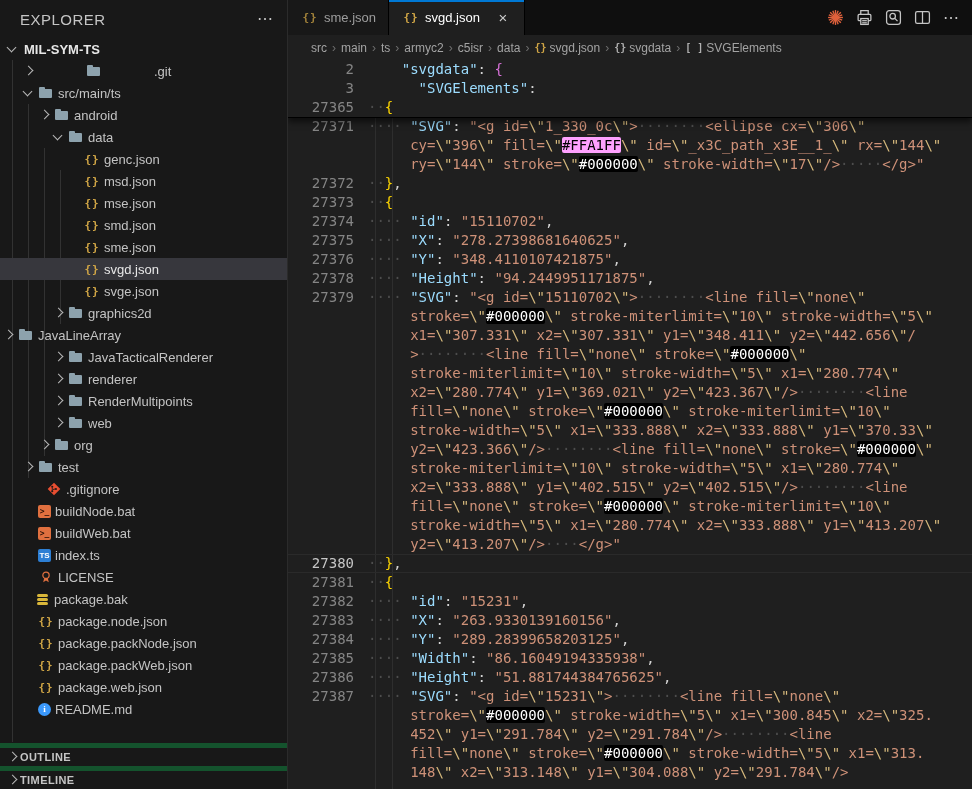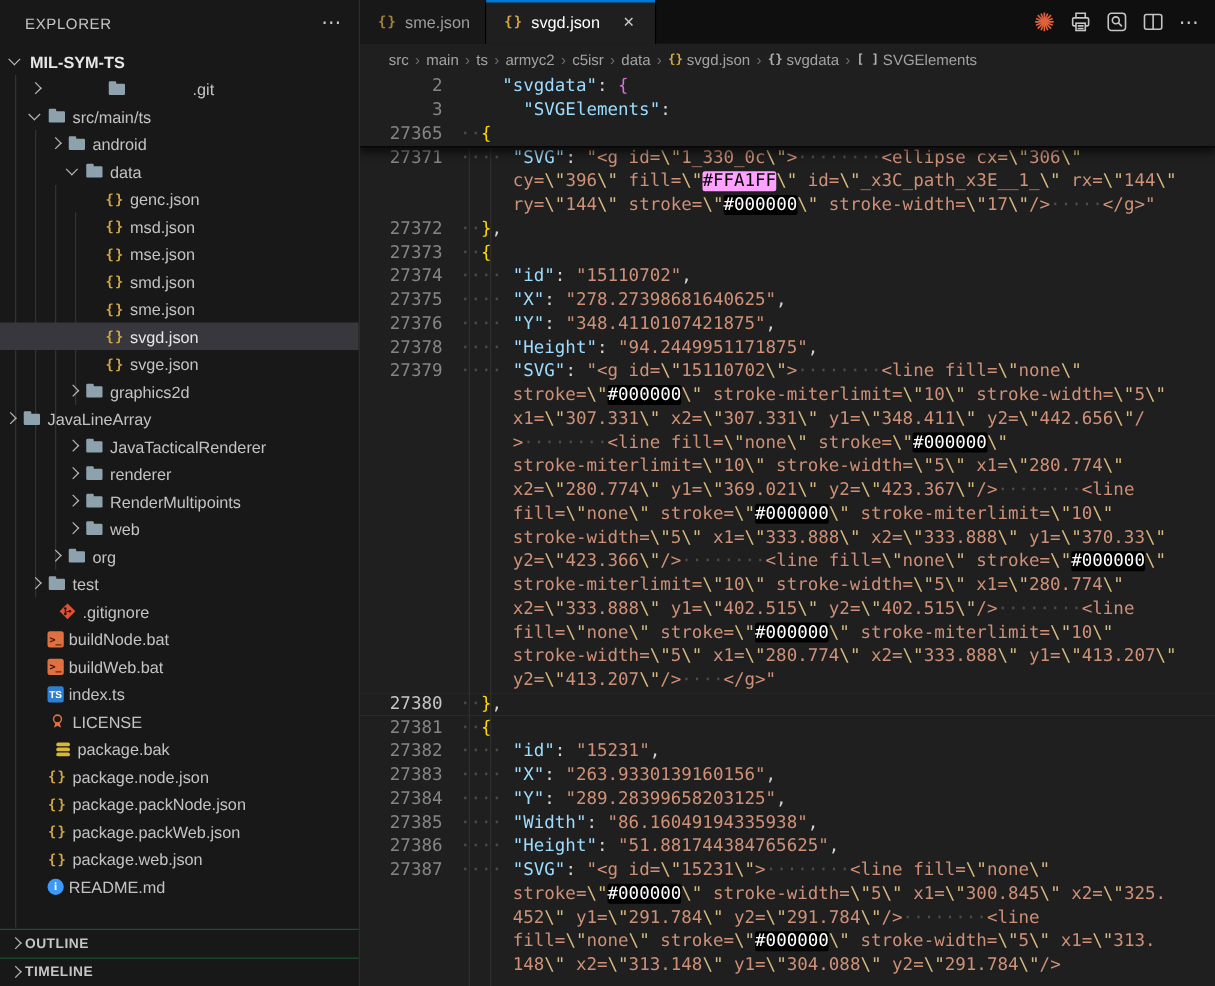--- a/index.html
+++ b/index.html
@@ -5,21 +5,21 @@
   * { box-sizing: border-box; margin: 0; padding: 0; }
   html,body { width:972px; height:789px; overflow:hidden; background:#1f1f1f;
               font-family:"Liberation Sans", sans-serif; }
   .app { display:flex; width:972px; height:789px; }
 
   
   .sidebar { width:288px; min-width:288px; background:#181818; border-right:1px solid #2b2b2b;
              display:flex; flex-direction:column; color:#cccccc; }
   .sb-header { height:38px; display:flex; align-items:center; justify-content:space-between;
                padding:0 14px 0 20px; }
-  .sb-title { font-size:12px; letter-spacing:.5px; color:#c5c5c5;text-align:center; }
+  .sb-title { font-size:15px; letter-spacing:.5px; color:#c5c5c5;text-align:center; }
   .sb-more { color:#c5c5c5; font-size:16px; line-height:10px; cursor:pointer; }
   .tree { position:relative; flex:1; overflow:hidden; }
   .trow { height:22px; display:flex; align-items:center; font-size:13px; color:#c3c3c3;
           white-space:nowrap; cursor:pointer; position:relative; z-index:1; }
   .trow.root { font-weight:bold; color:#e7e7e7; font-size:13px; }
   .trow.sel { background:#37373d; color:#e7e7e7; }
   .tlabel { margin-left:4px; }
   .chev { width:16px; height:16px; position:relative; flex:none; }
   .chev-r::before { content:""; position:absolute; left:5px; top:4px; width:6px; height:6px;
       border-right:1.4px solid #b8b8b8; border-top:1.4px solid #b8b8b8; transform:rotate(45deg); }
@@ -35,21 +35,21 @@
   .json-ic { color:#d2a746; font-size:11px; font-weight:bold; letter-spacing:1px; }
   .term-ic { background:#e0703f; color:#2d1208; border-radius:2px; width:13px; height:13px;
              font-size:8px; font-weight:bold; }
   .ts-ic { background:#2d7fd4; color:#fff; border-radius:2px; width:13px; height:13px;
            font-size:8px; font-weight:bold; font-family:"Liberation Sans",sans-serif; }
   .info-ic { background:#3b99fc; color:#fff; border-radius:50%; width:13px; height:13px;
              font-size:9px; font-weight:bold; font-family:"Liberation Serif",serif; }
   .db-ic { flex-direction:column; justify-content:center; gap:1px; }
   .db-ic i { display:block; width:11px; height:3px; background:#d9b73a; border-radius:2px; }
   .tguide { position:absolute; width:1px; background:#323232; z-index:0; }
-  .sb-sect { height:23px; border-top:1px solid #14532d; display:flex; align-items:center;
+  .sb-sect { height:23px; border-top:5px solid #14532d; display:flex; align-items:center;
              font-size:11px; font-weight:bold; letter-spacing:.4px; color:#c5c5c5; cursor:pointer; }
 
   
   .editor-col { flex:1; display:flex; flex-direction:column; min-width:0; }
   .tabbar { height:35px; background:#0f0f0f; display:flex; align-items:stretch; }
   .tab { display:flex; align-items:center; gap:6px; padding:0 12px; font-size:13px;
          color:#9d9d9d; background:#181818; border-right:1px solid #000; position:relative;
          cursor:pointer; }
   .tab .json-ic { opacity:.75; }
   .tab.active { background:#1f1f1f; color:#fff; }
@@ -234,21 +234,21 @@
         <div class="trow" style="padding-left: 20px;">
           <span class="chev"></span>
           <span class="ic">
             <svg width="14" height="14" viewBox="0 0 16 16" fill="none" stroke="#e0703f" stroke-width="1.4">
               <circle cx="8" cy="6" r="3.6"></circle>
               <path d="M6 9.2 4.8 14l3.2-2 3.2 2L10 9.2" fill="#e0703f" stroke="none"></path>
             </svg>
           </span>
           <span class="tlabel">LICENSE</span>
         </div>
-        <div class="trow" style="padding-left: 24px;">
+        <div class="trow" style="padding-left: 16px;">
           <span class="chev"></span>
           <span class="ic db-ic">
             <i></i>
             <i></i>
             <i></i>
           </span>
           <span class="tlabel">package.bak</span>
         </div>
         <div class="trow" style="padding-left: 20px;">
           <span class="chev"></span>

